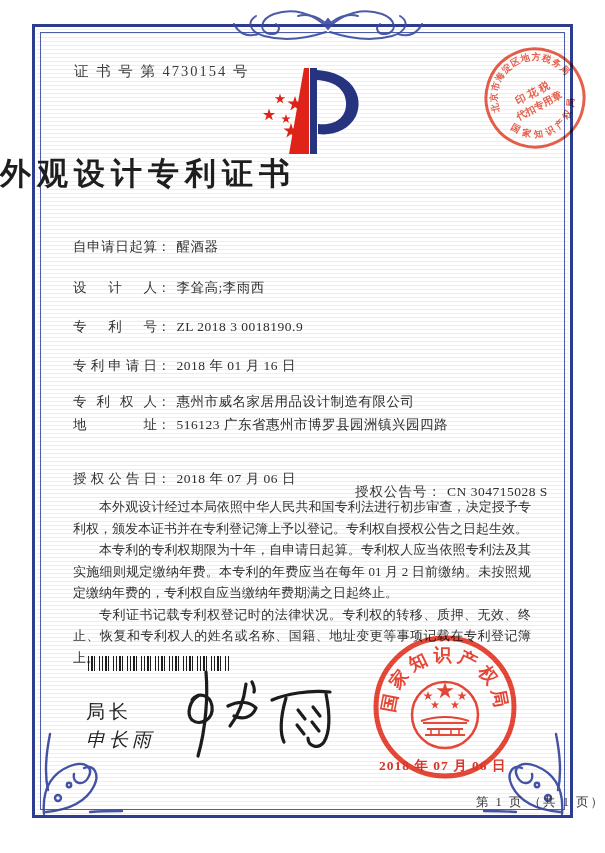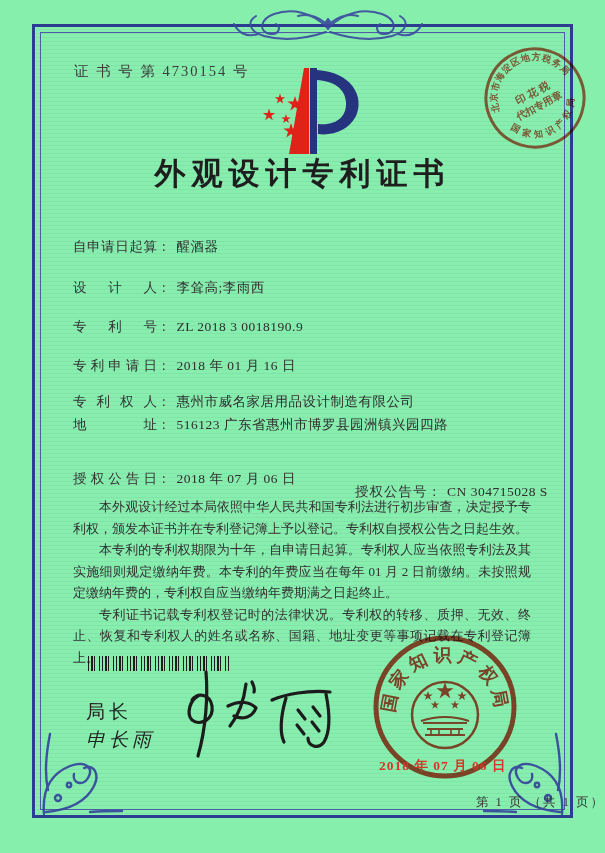--- a/index.html
+++ b/index.html
@@ -1,19 +1,19 @@
 <!DOCTYPE html>
 <html><head>
 <meta charset="utf-8">
 <style>
   * { margin:0; padding:0; box-sizing:border-box; }
   html,body { background:#e8e4d4; }
   .page {
     position:relative; width:605px; height:853px; margin:0 auto;
-    background:#86efac; overflow:hidden;
+    background:#ffffff; overflow:hidden;
     font-family:"Liberation Serif","DejaVu Serif",serif;
     color:#3a3a3a;
   }
   .texture {
     position:absolute; left:36px; top:28px; width:533px; height:786px;
     background:repeating-linear-gradient(0deg,
       rgba(125,140,195,0.15) 0px, rgba(125,140,195,0.15) 1px,
       transparent 1px, transparent 4px);
   }
   .frame-outer {
@@ -23,21 +23,21 @@
   .frame-inner {
     position:absolute; left:40px; top:32px; width:525px; height:778px;
     border:1px solid #4d5ca6;
   }
   .cert-number {
     position:absolute; left:74px; top:62px;
     font-size:14.5px; letter-spacing:2px; color:#3c3c3c;
   }
   .logo { position:absolute; left:253px; top:66px; }
   .title {
-    position:absolute; left:0; right:0; top:153px; text-align:center;
+    position:absolute; left:0; right:0; top:153px; 
     font-size:31px; font-weight:bold; letter-spacing:6px; color:#1e1e1e;
   }
   .fields { position:absolute; left:73px; top:0; width:470px; font-size:13.5px; }
   .frow { position:absolute; white-space:nowrap; }
   .r0{top:238px}.r1{top:279px}.r2{top:318px}.r3{top:357px}.r4{top:393px}.r5{top:416px}.r6{top:470px}
   .r6b{top:470px; left:282px;}
   .f-label{ display:inline-block; width:84px; text-align:justify; text-align-last:justify; color:#333; }
   .f-label.plain{ width:auto; text-align-last:auto; letter-spacing:1px;margin-top:13px; }
   .f-colon{ margin-right:6px; }
   .f-value{ color:#2e2e2e; letter-spacing:0.5px; }

